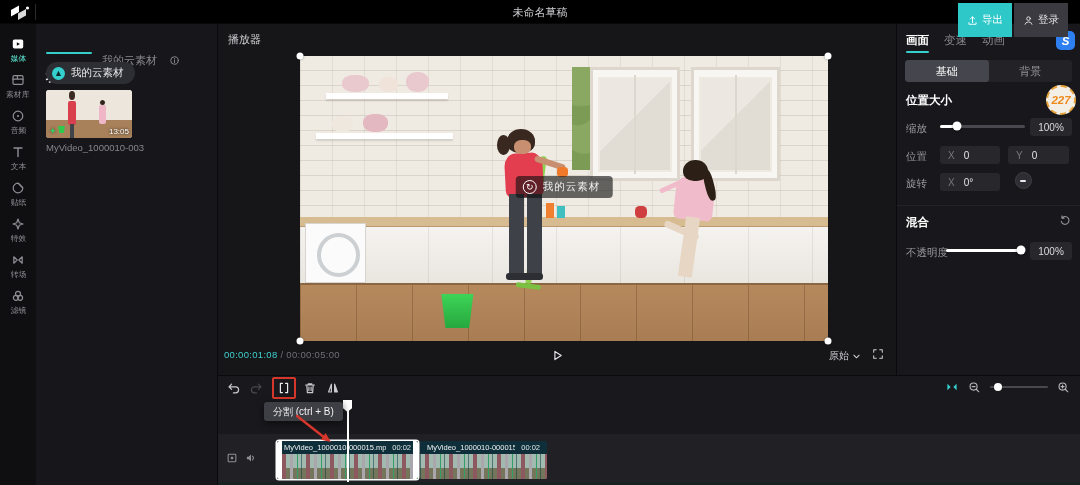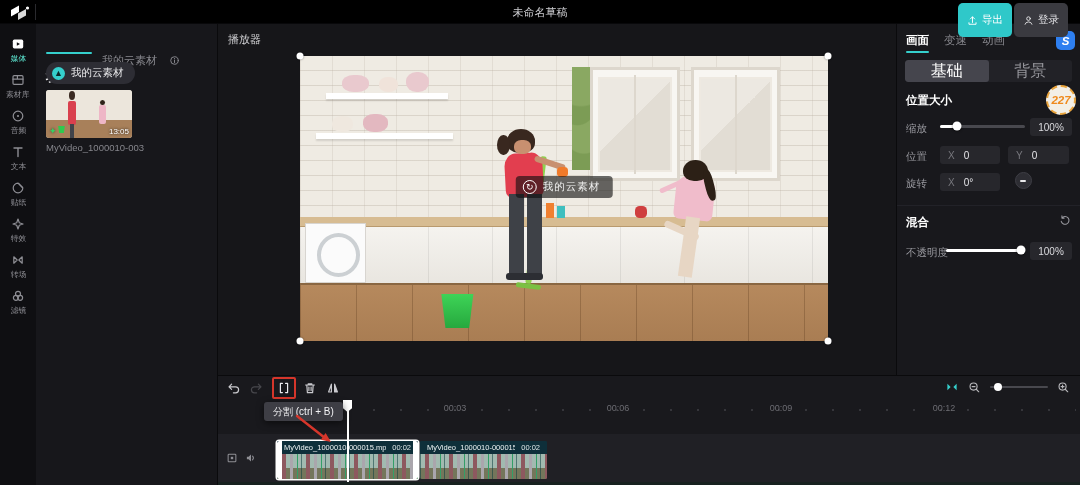--- a/index.html
+++ b/index.html
@@ -4,21 +4,21 @@
 <style>
   * { margin:0; padding:0; box-sizing:border-box; }
   html,body { width:1080px; height:485px; overflow:hidden; }
   body { position:relative; background:#151518; font-family:"Liberation Sans",sans-serif; color:#d8d8dc; -webkit-font-smoothing:antialiased; }
 
   
   #topbar { position:absolute; left:0; top:0; width:1080px; height:24px; background:#000000; border-bottom:1px solid #08080a; z-index:30; }
   #logo { position:absolute; left:9px; top:3px; width:22px; height:18px; }
   #topbar .vdiv { position:absolute; left:35px; top:4px; width:1px; height:16px; background:#2a2a2e; }
   #doc-title { position:absolute; left:0; right:0; top:5px; text-align:center; font-size:11px; color:#cfcfd3; }
-  .tb-btn { position:absolute; top:3px; height:18px; display:flex; align-items:center; gap:4px; padding:17px 9px; border-radius:5px; font-size:10.5px; color:#fff; }
+  .tb-btn { position:absolute; top:3px; height:18px; display:flex; align-items:center; gap:4px; padding:17px 9px; border-radius:0; font-size:10.5px; color:#fff; }
   #btn-export { right:68px; background:#2fc8c9; color:#ffffff; }
   #btn-login { right:12px; background:#3a3a40; color:#e3e3e6; }
 
   
   #rail { position:absolute; left:0; top:24px; width:36px; height:461px; background:#0f0f12; display:flex; flex-direction:column; align-items:center; padding-top:13px; gap:8px; z-index:20; }
   .ritem { width:36px; display:flex; flex-direction:column; align-items:center; gap:2px; color:#8e8e94; cursor:pointer; }
   .ritem .rlab { font-size:8.5px; transform:scale(.92); white-space:nowrap; }
   .ritem svg { width:14px; height:14px; stroke:#8e8e94; fill:none; stroke-width:1.1; }
   .ritem.active { color:#5eead4; }
   .ritem.active svg { stroke:#ffffff; }
@@ -95,21 +95,21 @@
   #fs-btn { position:absolute; right:12px; top:4px; }
 
   
   #inspector { position:absolute; left:897px; top:24px; width:183px; height:351px; background:#18181c; }
   #insp-tabs { position:absolute; left:9px; top:9px; display:flex; gap:15px;justify-content:space-between; }
   .itab { font-size:11.5px; color:#8a8a90; }
   .itab.active { color:#fff; font-weight:bold; }
   #insp-underline { position:absolute; left:9px; top:27px; width:23px; height:2px; background:#35d0cd; border-radius:1px; }
   #blue-badge { position:absolute; right:5px; top:7px; width:19px; height:19px; border-radius:5px; background:#2e7ff0; color:#fff; display:flex; align-items:center; justify-content:center; font-size:11.5px; font-weight:bold; font-style:italic; }
   #seg { position:absolute; left:8px; top:36px; width:167px; height:22px; background:#222227; border-radius:3px; display:flex; overflow:hidden; }
-  .segcell { flex:1; display:flex; align-items:center; justify-content:center; font-size:16px; color:#96969c; }
+  .segcell { flex:1; display:flex; align-items:center; justify-content:center; font-size:11px; color:#96969c; }
   .segcell.active { background:#45454d; color:#fff; border-radius:3px; }
   .isec-title { position:absolute; left:9px; font-size:11.5px; font-weight:bold; color:#fff; }
   #badge135 { position:absolute; right:4px; top:61px; width:30px; height:30px; border-radius:50%; background:#f3efe6; border:2px dashed #e8a33c; color:#ef8a1d; font-size:11.5px; font-weight:bold; font-style:italic; display:flex; align-items:center; justify-content:center; }
   .irow-label { position:absolute; left:9px; font-size:10.5px; color:#9a9aa0; }
   .slider { position:absolute; height:9px; }
   .slider .track { position:absolute; left:0; right:0; top:3px; height:2.5px; background:#48484e; border-radius:2px; }
   .slider .fill { position:absolute; left:0; top:3px; height:2.5px; background:#ffffff; border-radius:2px; }
   .slider .knob { position:absolute; top:4.2px; width:9px; height:9px; background:#fff; border-radius:50%; transform:translate(-50%,-50%); box-shadow:0 1px 2px rgba(0,0,0,.5); }
   .valbox { position:absolute; width:42px; height:18px; background:#27272c; border-radius:3px; display:flex; align-items:center; justify-content:center; font-size:10px; color:#dcdce0; }
   .inbox { position:absolute; width:60px; height:18px; background:#27272c; border-radius:3px; display:flex; align-items:center; gap:9px; padding-left:8px; font-size:10px; }
@@ -306,20 +306,43 @@
         <span class="wicon">↻</span>
         <span class="wtxt">我的云素材</span>
       </div>
     </div>
     <div class="handle" style="left:0;top:0"></div>
     <div class="handle" style="left:100%;top:0"></div>
     <div class="handle" style="left:0;top:100%"></div>
     <div class="handle" style="left:100%;top:100%"></div>
   </div>
 
+  <div id="pcontrols">
+    <div id="timecode">
+      <span class="cur">00:00:01:08</span>
+      <span class="sep"> </span><span class="sep">/</span><span class="sep"> </span>
+      <span class="tot">00:00:05:00</span>
+    </div>
+    <div id="play-btn">
+      <svg class="ic" width="13" height="13" viewBox="0 0 14 14" style="color:#e8e8ec">
+          <path d="M4.2 2.6 L11 7 L4.2 11.4 Z"></path>
+        </svg>
+    </div>
+    <div id="fit-label">
+      <span>原始</span>
+      <svg class="ic" width="7" height="5" viewBox="0 0 8 5">
+          <path d="M1 1 L4 4 L7 1"></path>
+        </svg>
+    </div>
+    <div id="fs-btn">
+      <svg class="ic" width="12" height="12" viewBox="0 0 14 14" style="color:#cfcfd2">
+          <path d="M2 5 V2 H5 M9 2 H12 V5 M12 9 V12 H9 M5 12 H2 V9"></path>
+        </svg>
+    </div>
+  </div>
 </div>
 
 <div id="inspector">
   <div id="insp-tabs">
     <span class="itab active">画面</span>
     <span class="itab">变速</span>
     <span class="itab">动画</span>
   </div>
   <div id="insp-underline"></div>
   <div id="blue-badge">S</div>
@@ -415,27 +438,20 @@
     <div id="tl-zoom-slider">
         <div class="track"></div>
         <div class="knob"></div>
       </div>
     <svg class="ic" width="13" height="13" viewBox="0 0 14 14" style="color:#b8b8bc">
         <circle cx="6" cy="6" r="3.8"></circle>
         <path d="M4.4 6 H7.6 M6 4.4 V7.6 M8.9 8.9 L11.6 11.6"></path>
       </svg>
   </div>
 
-  <div id="ruler">
-    <div class="ticks"></div>
-    <span class="rlabel" style="left:237px">00:03</span>
-    <span class="rlabel" style="left:400px">00:06</span>
-    <span class="rlabel" style="left:563px">00:09</span>
-    <span class="rlabel" style="left:726px">00:12</span>
-  </div>
 
   <div id="trackstrip"></div>
   <div id="btmstrip"></div>
 
   <div class="trkctl" style="left:8px">
     <svg class="ic" width="12" height="12" viewBox="0 0 14 14">
         <rect x="2.5" y="2.5" width="9" height="9" rx="1"></rect>
         <rect x="5.6" y="5.6" width="2.8" height="2.8" fill="currentColor" stroke="none"></rect>
       </svg>
   </div>

